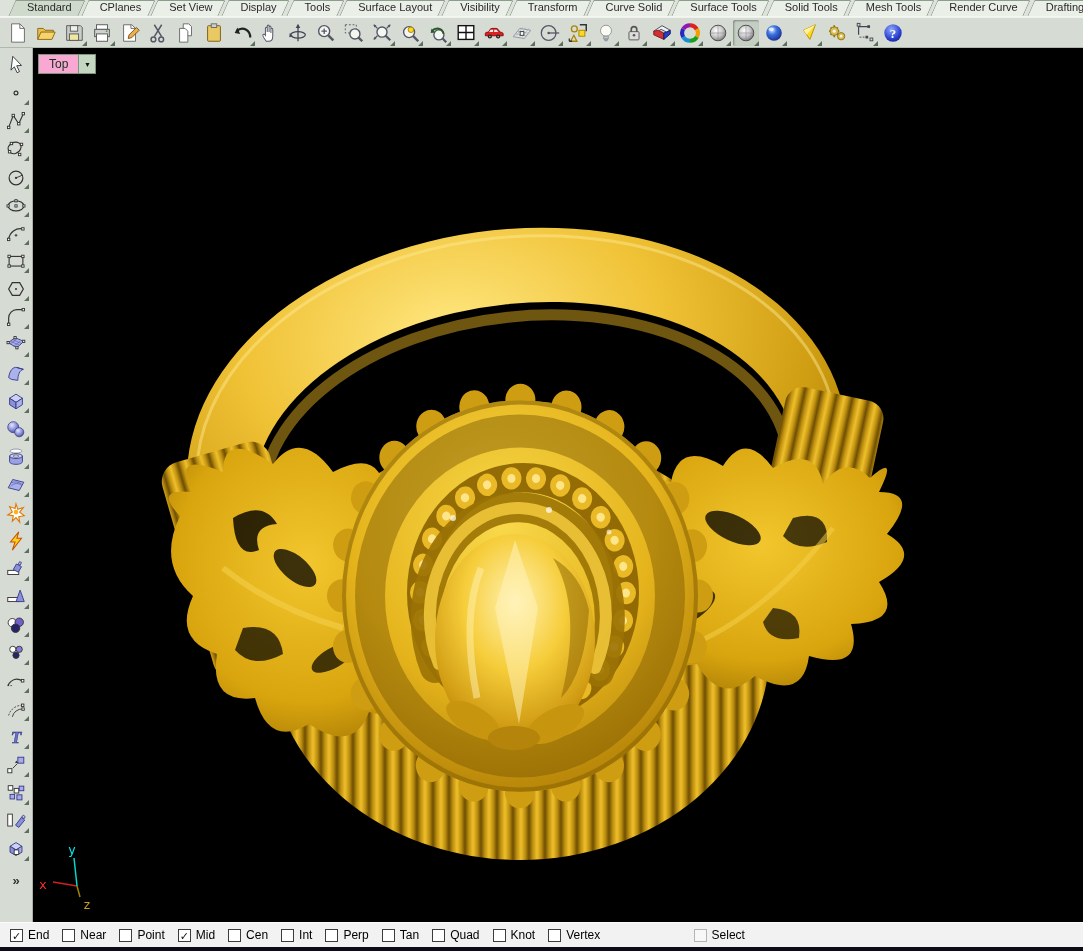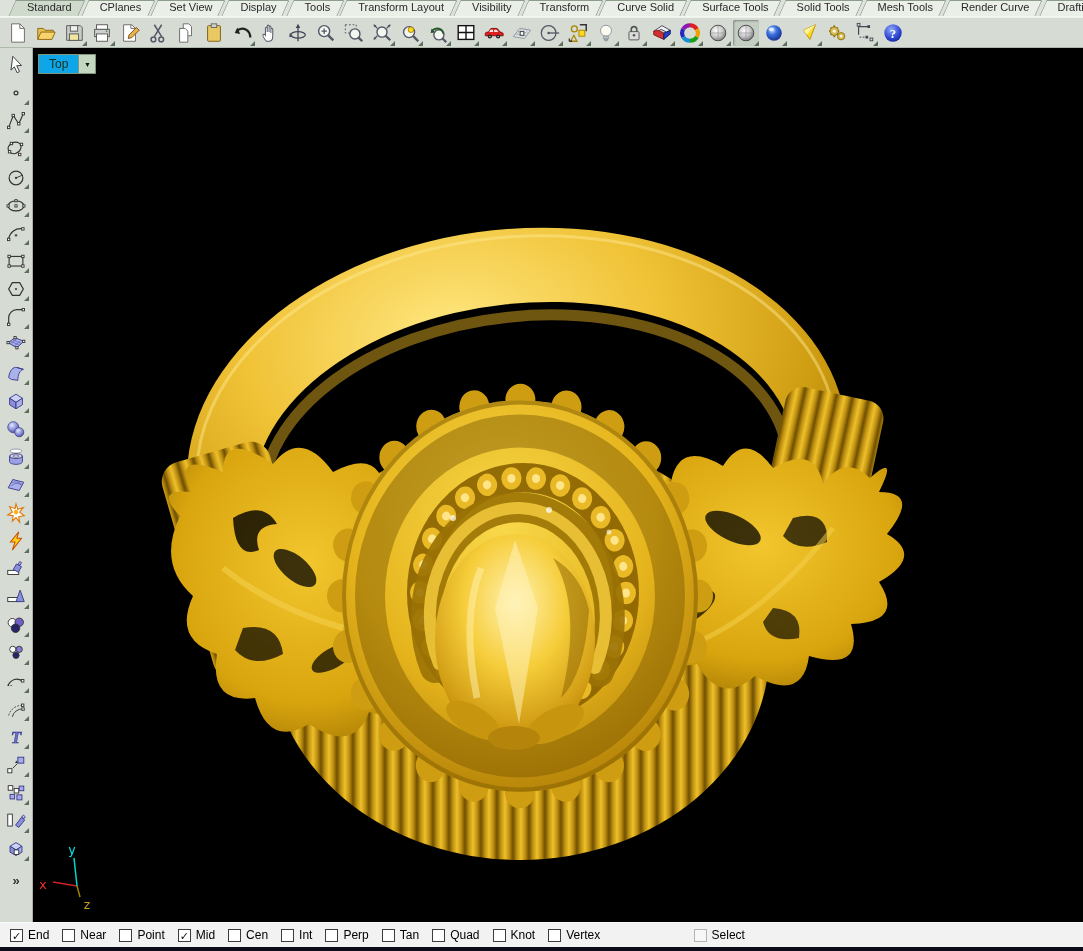--- a/index.html
+++ b/index.html
@@ -40,21 +40,21 @@
     background:#d6dcd4; border-right:1px solid #a8b2a6;
     display:flex; flex-direction:column; align-items:center; padding-top:5px; gap:4px; box-sizing:border-box;
   }
   .lb { position:relative; width:26px; height:24px; display:flex; align-items:center; justify-content:center; flex:0 0 auto; }
   .more { font-size:13px; font-weight:bold; color:#333; margin-top:8px; }
   
   .viewport { position:absolute; top:48px; left:33px; width:1050px; height:874px; background:#000; }
   .scene { position:absolute; inset:0; display:block; }
   .vp-label { position:absolute; top:6px; left:5px; display:flex; height:20px; font-size:12px; z-index:5; }
   .vp-name {
-    background:#0ea5e9; border:1px solid #7e967c; border-right:none;
+    background:#f9a8d4; border:1px solid #7e967c; border-right:none;
     padding:0 10px; line-height:18px; color:#14301a;
   }
   .vp-drop {
     width:16px; background:#c3d7c1; border:1px solid #7e967c;
     display:flex; align-items:center; justify-content:center; font-size:7px; color:#101010;
   }
   
   .statusbar {
     position:absolute; top:922px; left:0; width:1083px; height:25px;
     background:#f2f2f2; border-top:1px solid #fbfbfb;
@@ -74,21 +74,21 @@
 </style>
 </head>
 <body>
 
 <div class="tabbar">
   <div class="tab active"><span>Standard</span></div>
   <div class="tab"><span>CPlanes</span></div>
   <div class="tab"><span>Set View</span></div>
   <div class="tab"><span>Display</span></div>
   <div class="tab"><span>Tools</span></div>
-  <div class="tab"><span>Transform Layout</span></div>
+  <div class="tab"><span>Surface Layout</span></div>
   <div class="tab"><span>Visibility</span></div>
   <div class="tab"><span>Transform</span></div>
   <div class="tab"><span>Curve Solid</span></div>
   <div class="tab"><span>Surface Tools</span></div>
   <div class="tab"><span>Solid Tools</span></div>
   <div class="tab"><span>Mesh Tools</span></div>
   <div class="tab"><span>Render Curve</span></div>
   <div class="tab"><span>Drafting</span></div>
 
 </div>

